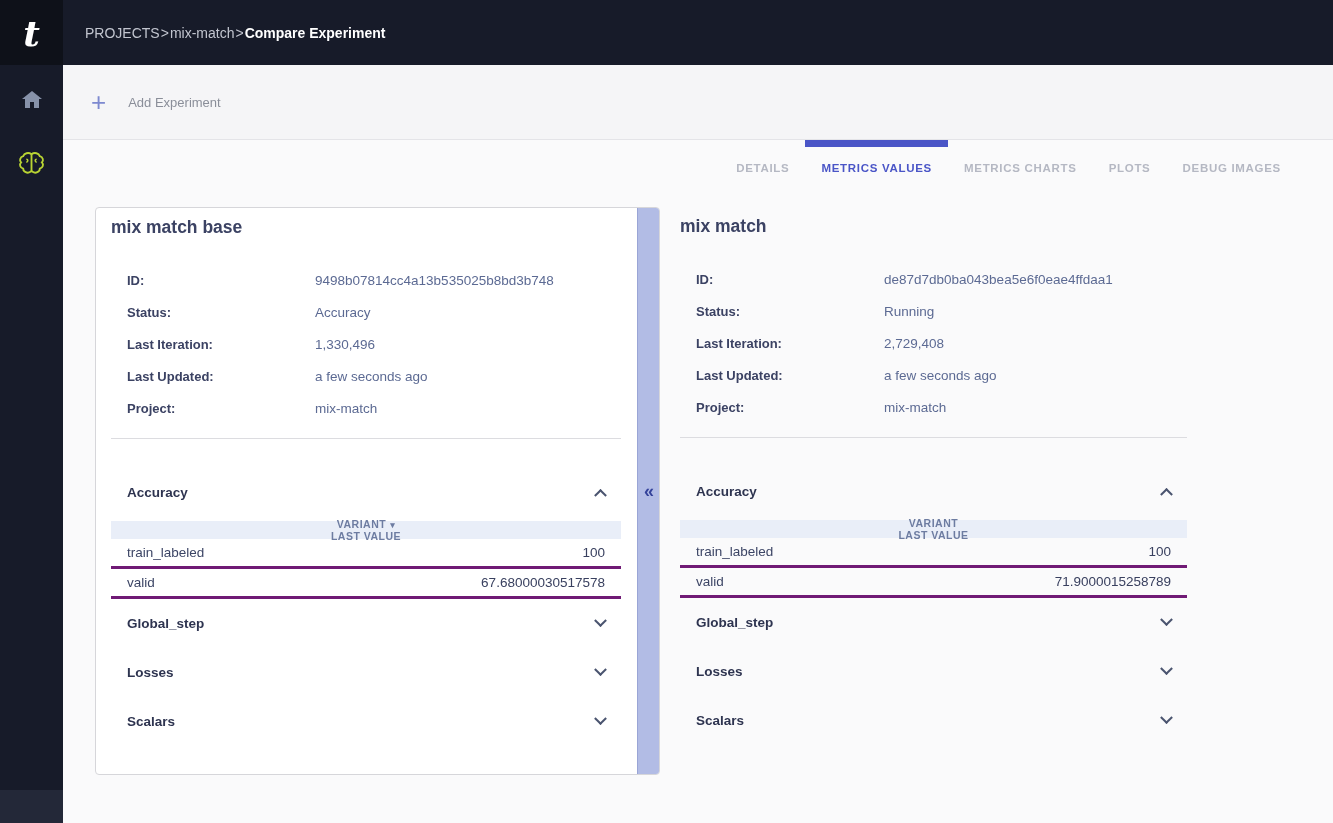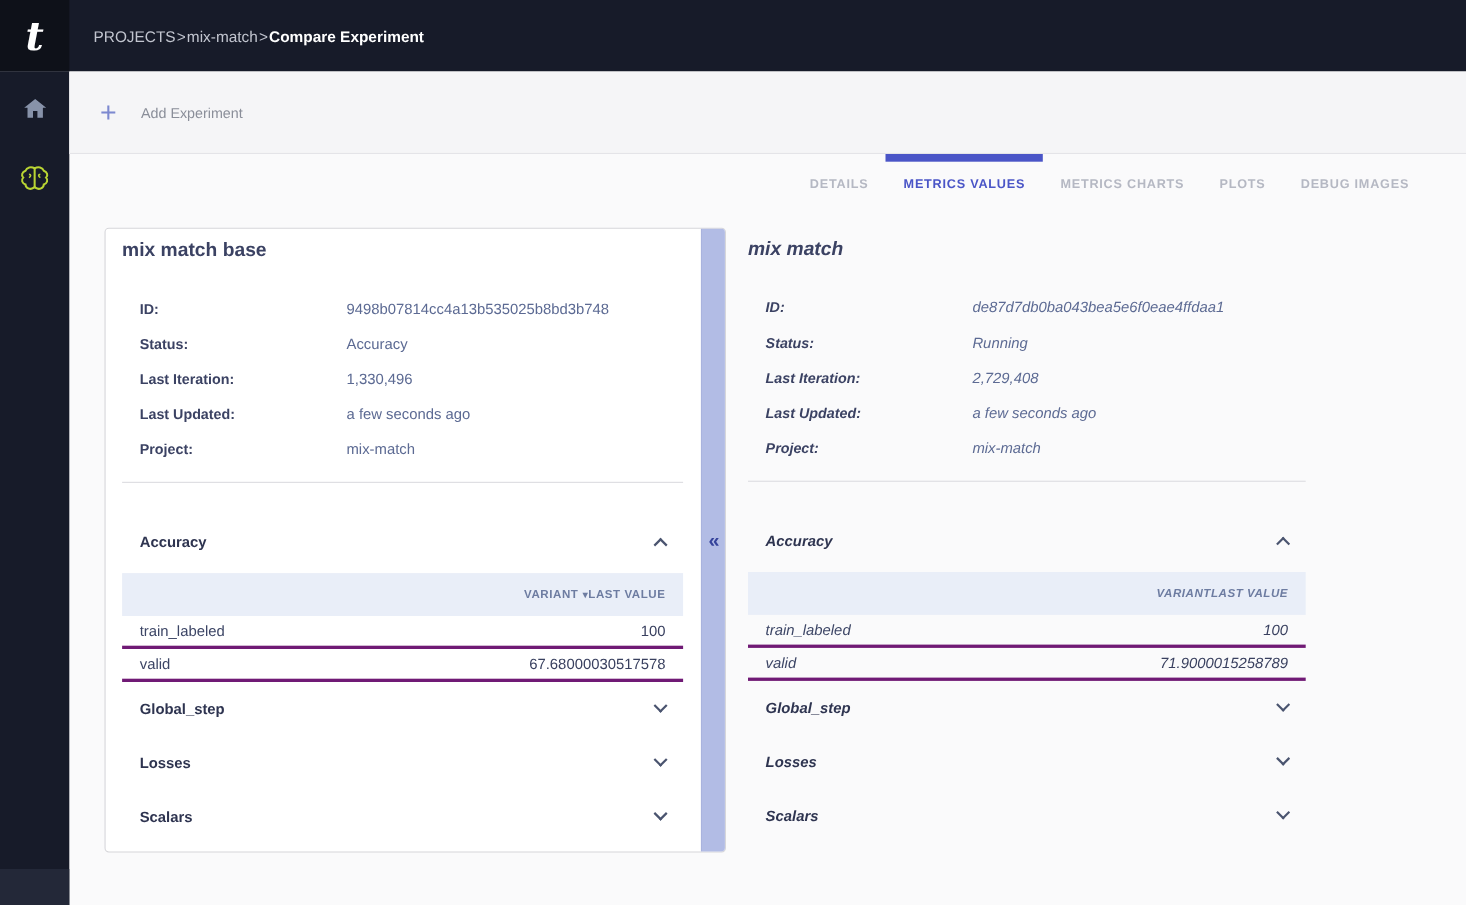--- a/index.html
+++ b/index.html
@@ -46,21 +46,21 @@
   .card { position: absolute; top: 207px; height: 568px; }
   .card--bordered { left: 95px; width: 565px; background: #ffffff; border: 1px solid #d6d6da; border-radius: 4px; }
   .card--flat { left: 680px; width: 507px; background: transparent; }
 
   .scroll-strip { position: absolute; top: 0; right: 0; bottom: 0; width: 22px; background: #b2bce5;
                   border-left: 1px solid #9aa5d6; border-radius: 0 3px 3px 0; cursor: pointer; }
   .collapse-btn { position: absolute; top: 50%; left: 0; width: 22px; margin-top: -12px; text-align: center;
                   color: #35439b; font-size: 18px; font-weight: bold; line-height: 24px; cursor: pointer; }
 
   .card--bordered .card-content { position: absolute; left: 0; top: 0; right: 22px; bottom: 0; }
-  .card--flat .card-content { position: absolute; left: 0; top: 0; right: 0; bottom: 0; font-style: italic; }
+  .card--flat .card-content { position: absolute; left: 0; top: 0; right: 0; bottom: 0; }
 
   .card-title { font-size: 17.5px; font-weight: bold; color: #3b4263; padding-top: 9px; }
   .card--bordered .card-title { margin: 0 15px; }
   .card--flat .card-title { margin: 0; }
 
   .fields { margin-top: 26px; }
   .card--bordered .fields { margin-left: 15px; margin-right: 16px; }
   .field-row { height: 32px; display: flex; align-items: center; padding-left: 16px; }
   .field-label { width: 140px; font-size: 13px; font-weight: bold; color: #3b4263; }
   .field-value { font-size: 13.5px; color: #5c6a93; margin-left: 48px; }
@@ -74,22 +74,22 @@
                     padding: 0 16px; cursor: pointer; }
   .section-header.first { margin-top: 24px; height: 58px; }
   .section-header.collapsed { height: 49px; }
   .section-title { font-size: 13.5px; font-weight: bold; color: #2e3450; }
 
   .chev { display: inline-block; width: 9px; height: 9px; border-right: 2px solid #4a546f;
           border-bottom: 2px solid #4a546f; }
   .chev-up { transform: rotate(-135deg) translate(-2px,-2px); }
   .chev-down { transform: rotate(45deg) translate(-2px,-2px); }
 
-  .table-head { height: 39px; background: #e9eef8; display: flex; align-items: center;
-                justify-content: flex-end; padding: 0 16px; }
+  .table-head { height: 18px; background: #e9eef8; display: flex; align-items: center;
+                justify-content: center; padding: 0 16px; flex-direction: column; }
   .th { font-size: 10.5px; font-weight: bold; letter-spacing: 0.5px; color: #6d7ca1; }
   .sort-arrow { font-size: 9px; color: #6d7ca1; margin-left: 4px; }
   .trow { height: 30px; display: flex; align-items: center; justify-content: space-between;
           padding: 0 16px; border-bottom: 3px solid #701a75; }
   .tcell-name { font-size: 13.5px; color: #3c4565; }
   .tcell-val { font-size: 13.5px; color: #39405f; }
 </style>
 </head>
 <body>
 

